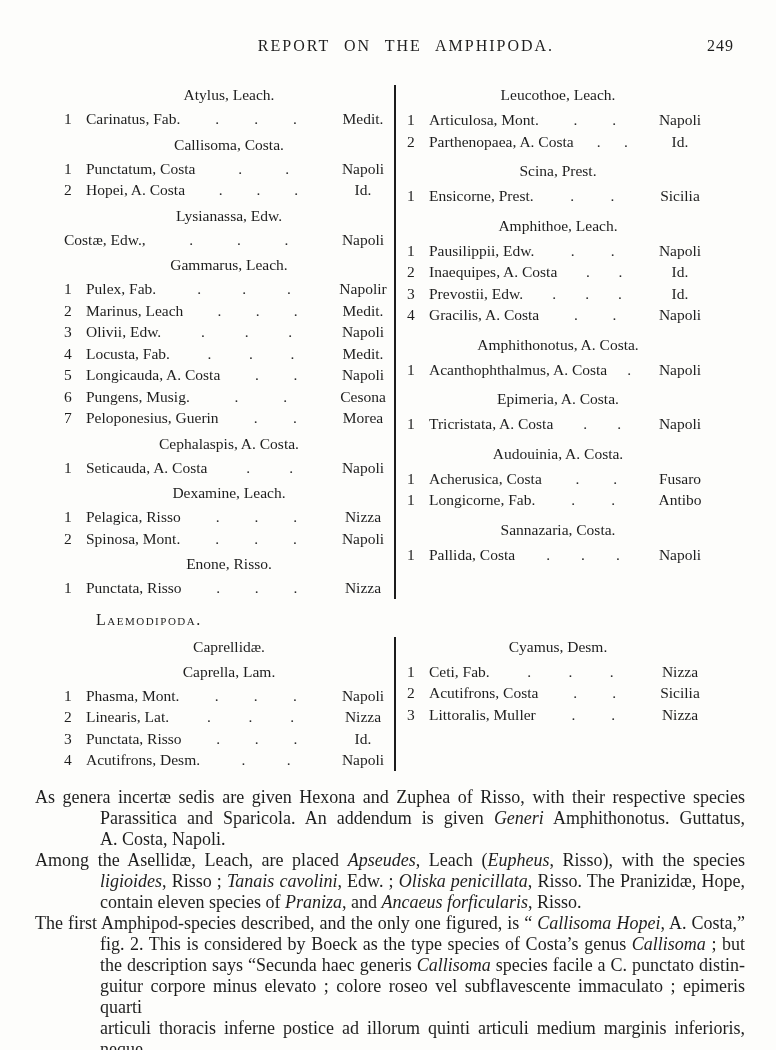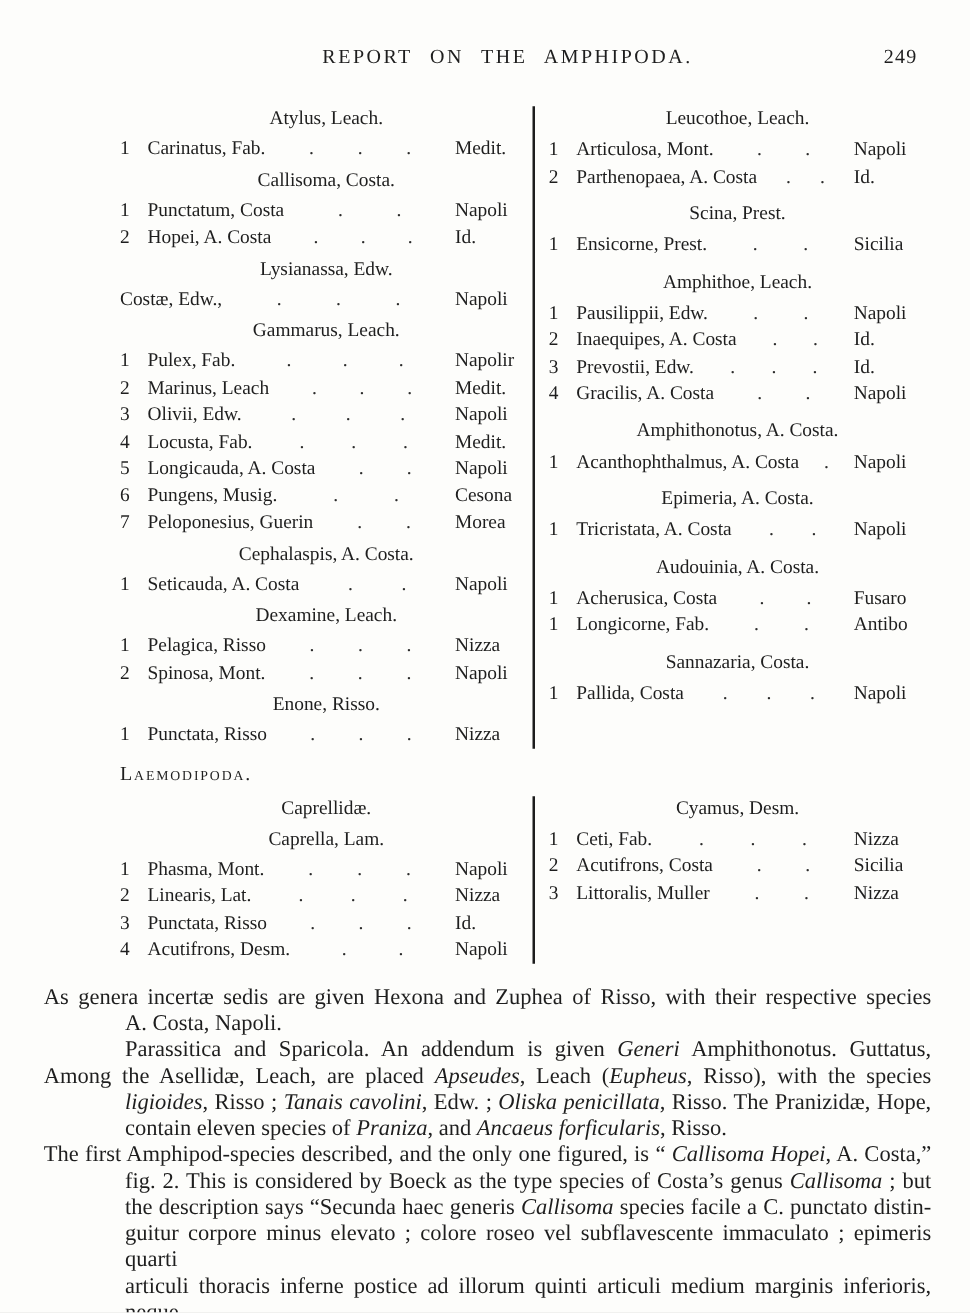--- a/index.html
+++ b/index.html
@@ -6,37 +6,37 @@
   .page{
     width:776px;height:1050px;position:relative;overflow:hidden;
     background:var(--paper,#fdfdfb);color:var(--ink,#1e1e1e);
     font-family:"Liberation Serif","DejaVu Serif",serif;
     margin:0 auto;
   }
   .header{position:relative;padding-top:37px;height:24px;}
   .title{text-align:center;font-size:16px;letter-spacing:2px;word-spacing:8px;padding-left:36px;}
   .page-num{position:absolute;top:37px;right:42px;font-size:16px;letter-spacing:1px;}
 
-  .cols{display:flex;margin-left:96px;margin-right:34px;align-items:stretch;}
+  .cols{display:flex;margin-left:64px;margin-right:34px;align-items:stretch;}
   .upper{margin-top:24px;}
   .lower{margin-top:8px;}
   .col-left{width:330px;flex:none;}
   .vrule{width:2px;flex:none;background:var(--rule,#1c1c1c);}
   .col-right{width:302px;flex:none;margin-left:11px;}
 
   .sec-heading{text-align:center;font-size:15.5px;line-height:20px;margin:5px 0 3px;}
   .col-right > .sec-heading{margin:9px 0 4px;}
   .col > .sec-heading:first-child, .col-right > .sec-heading:first-child{margin-top:0;}
 
   .row{display:flex;font-size:15.5px;line-height:21.5px;align-items:baseline;}
   .num{flex:none;width:15px;}
   .name{flex:none;margin-left:7px;white-space:pre;}
   .row.flush .name{margin-left:0;}
   .leader{flex:1;display:flex;justify-content:space-evenly;color:#2b2b2b;}
-  .loc{flex:none;width:62px;text-align:left;}
+  .loc{flex:none;width:62px;text-align:center;}
   .col-right .loc{width:58px;}
 
   .mid-heading{
     margin:12px 34px 0 96px;
     font-variant:small-caps;font-size:16px;letter-spacing:1.5px;
   }
   .family-heading{margin-top:2px;}
 
   .footer{margin:16px 31px 1px 35px;font-size:18px;line-height:21px;}
   .pline{text-align:justify;text-align-last:justify;text-justify:inter-word;}
@@ -407,22 +407,22 @@
             <span>.</span>
           </span>
           <span class="loc">Nizza</span>
         </div>
       </div>
   </div>
 
   <div class="footer" id="footer">
       <div class="para">
         <div class="pline"><span>As genera incertæ sedis are given Hexona and Zuphea of Risso, with their respective species</span></div>
+        <div class="pline cont"><span>Parassitica and Sparicola.  An addendum is given </span><span class="it">Generi</span><span> Amphithonotus.  Guttatus,</span></div>
         <div class="pline cont nojust"><span>A. Costa, Napoli.</span></div>
-        <div class="pline cont"><span>Parassitica and Sparicola.  An addendum is given </span><span class="it">Generi</span><span> Amphithonotus.  Guttatus,</span></div>
       </div>
       <div class="para">
         <div class="pline"><span>Among the Asellidæ, Leach, are placed </span><span class="it">Apseudes</span><span>, Leach (</span><span class="it">Eupheus</span><span>, Risso), with the species</span></div>
         <div class="pline cont"><span class="it">ligioides</span><span>, Risso ;  </span><span class="it">Tanais cavolini</span><span>, Edw. ;  </span><span class="it">Oliska penicillata</span><span>, Risso.  The Pranizidæ, Hope,</span></div>
         <div class="pline cont nojust"><span>contain eleven species of </span><span class="it">Praniza</span><span>, and </span><span class="it">Ancaeus forficularis</span><span>, Risso.</span></div>
       </div>
       <div class="para">
         <div class="pline"><span>The first Amphipod-species described, and the only one figured, is “ </span><span class="it">Callisoma Hopei</span><span>, A. Costa,”</span></div>
         <div class="pline cont"><span>fig. 2.  This is considered by Boeck as the type species of Costa’s genus </span><span class="it">Callisoma</span><span> ; but</span></div>
         <div class="pline cont"><span>the description says “Secunda haec generis </span><span class="it">Callisoma</span><span> species facile a C. punctato distin-</span></div>

